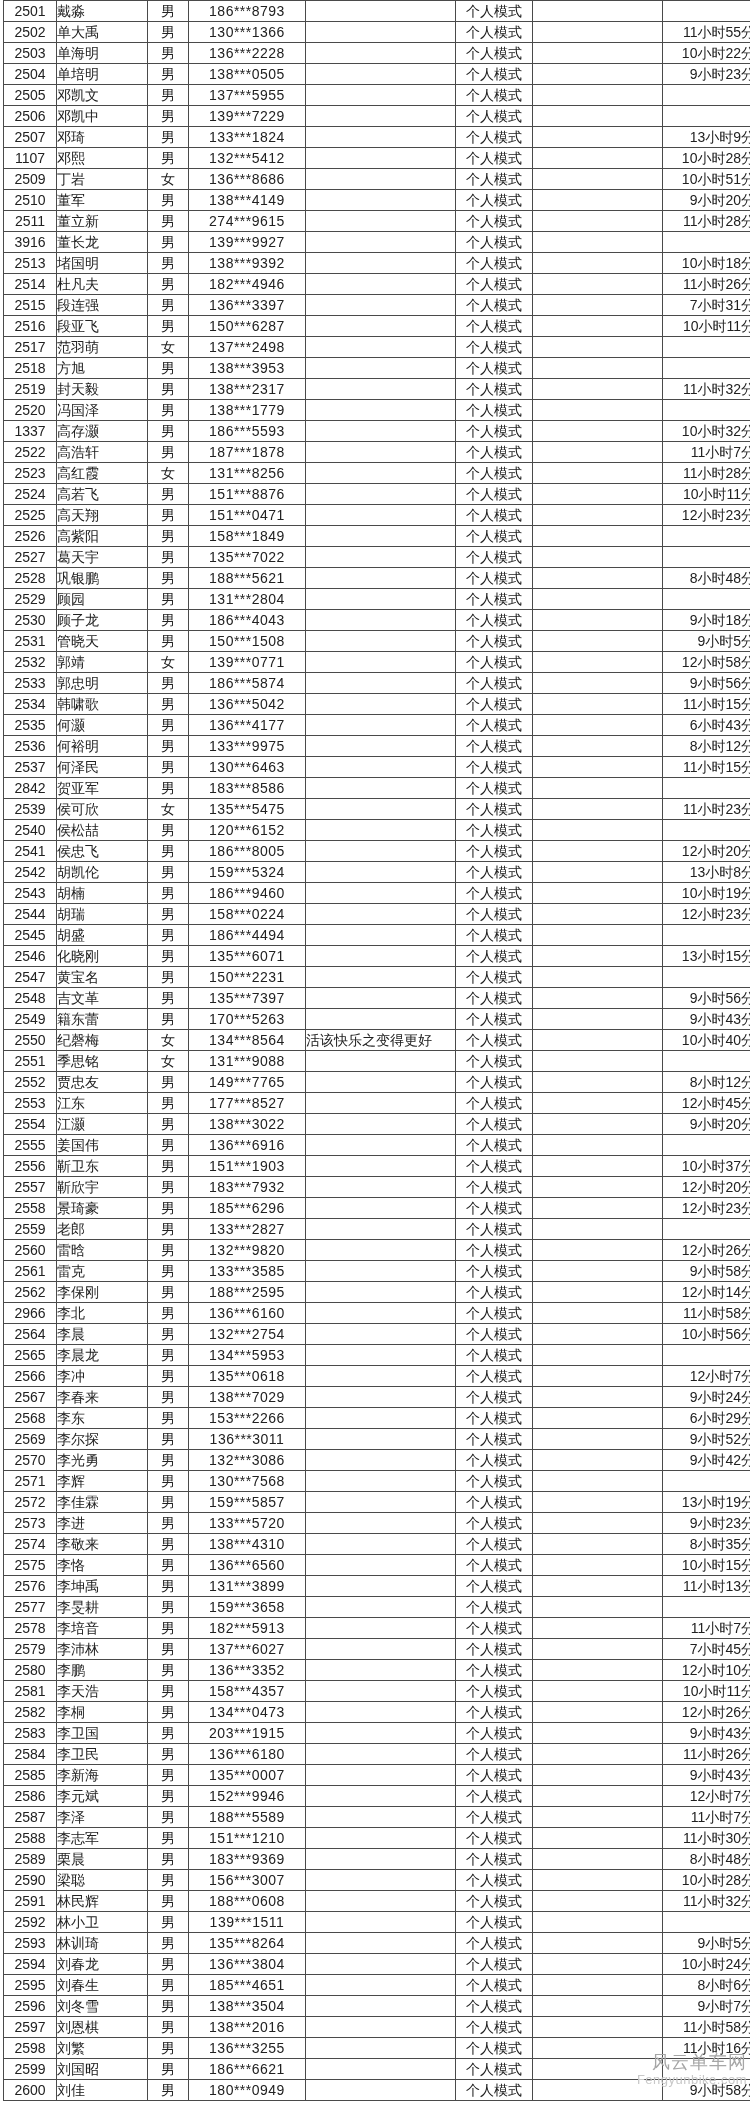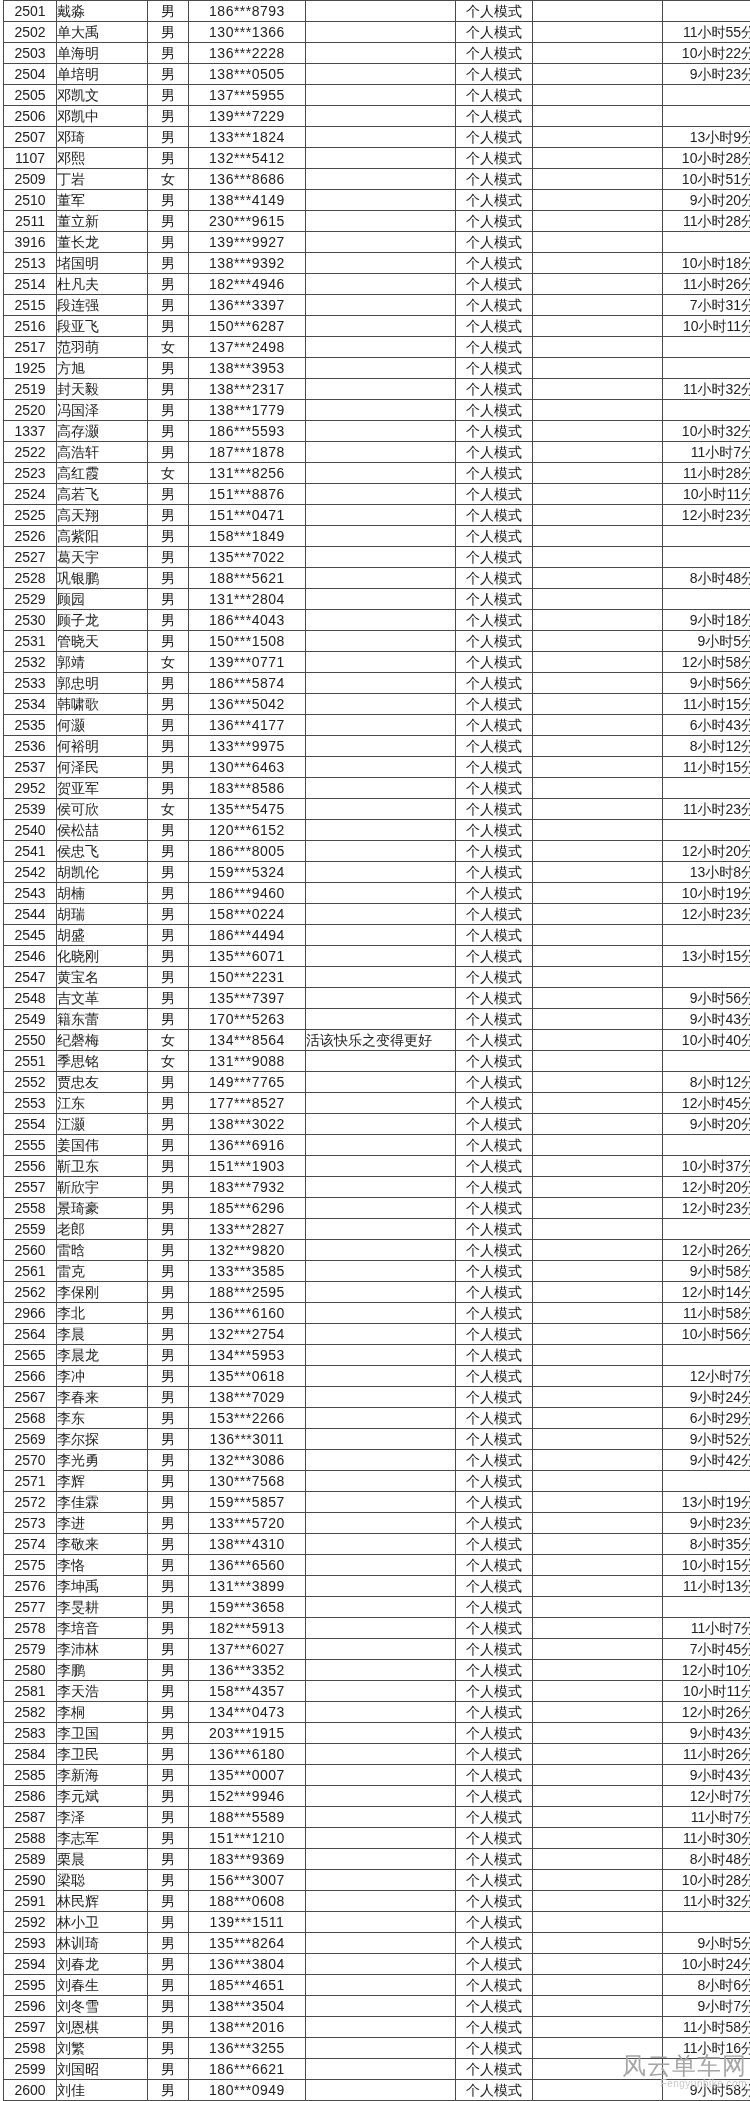--- a/index.html
+++ b/index.html
@@ -37,26 +37,26 @@
   td.c7{text-align:right;padding-right:6px;}
   .watermark{
     position:absolute;
     right:3px;
     top:2053px;
     text-align:right;
     line-height:1.05;
     pointer-events:none;
   }
   .wm-line1{
-    font-size:24px;
+    font-size:18px;
     color:#a6a6a6;
     letter-spacing:1px;
   }
   .wm-line2{
-    font-size:10px;
+    font-size:13px;
     color:#c8c8c8;
     letter-spacing:0.5px;
     margin-top:1px;
   }
 </style>
 </head>
 <body>
 
 <table class="member-table">
   <colgroup>
@@ -167,21 +167,21 @@
         <td class="c3">138***4149</td>
         <td class="c4"></td>
         <td class="c5">个人模式</td>
         <td class="c6"></td>
         <td class="c7">9小时20分</td>
       </tr>
       <tr>
         <td class="c0">2511</td>
         <td class="c1">董立新</td>
         <td class="c2">男</td>
-        <td class="c3">230***9615</td>
+        <td class="c3">274***9615</td>
         <td class="c4"></td>
         <td class="c5">个人模式</td>
         <td class="c6"></td>
         <td class="c7">11小时28分</td>
       </tr>
       <tr>
         <td class="c0">3916</td>
         <td class="c1">董长龙</td>
         <td class="c2">男</td>
         <td class="c3">139***9927</td>
@@ -234,21 +234,21 @@
         <td class="c0">2517</td>
         <td class="c1">范羽萌</td>
         <td class="c2">女</td>
         <td class="c3">137***2498</td>
         <td class="c4"></td>
         <td class="c5">个人模式</td>
         <td class="c6"></td>
         <td class="c7"></td>
       </tr>
       <tr>
-        <td class="c0">1925</td>
+        <td class="c0">2518</td>
         <td class="c1">方旭</td>
         <td class="c2">男</td>
         <td class="c3">138***3953</td>
         <td class="c4"></td>
         <td class="c5">个人模式</td>
         <td class="c6"></td>
         <td class="c7"></td>
       </tr>
       <tr>
         <td class="c0">2519</td>
@@ -434,21 +434,21 @@
         <td class="c0">2537</td>
         <td class="c1">何泽民</td>
         <td class="c2">男</td>
         <td class="c3">130***6463</td>
         <td class="c4"></td>
         <td class="c5">个人模式</td>
         <td class="c6"></td>
         <td class="c7">11小时15分</td>
       </tr>
       <tr>
-        <td class="c0">2952</td>
+        <td class="c0">2842</td>
         <td class="c1">贺亚军</td>
         <td class="c2">男</td>
         <td class="c3">183***8586</td>
         <td class="c4"></td>
         <td class="c5">个人模式</td>
         <td class="c6"></td>
         <td class="c7"></td>
       </tr>
       <tr>
         <td class="c0">2539</td>

